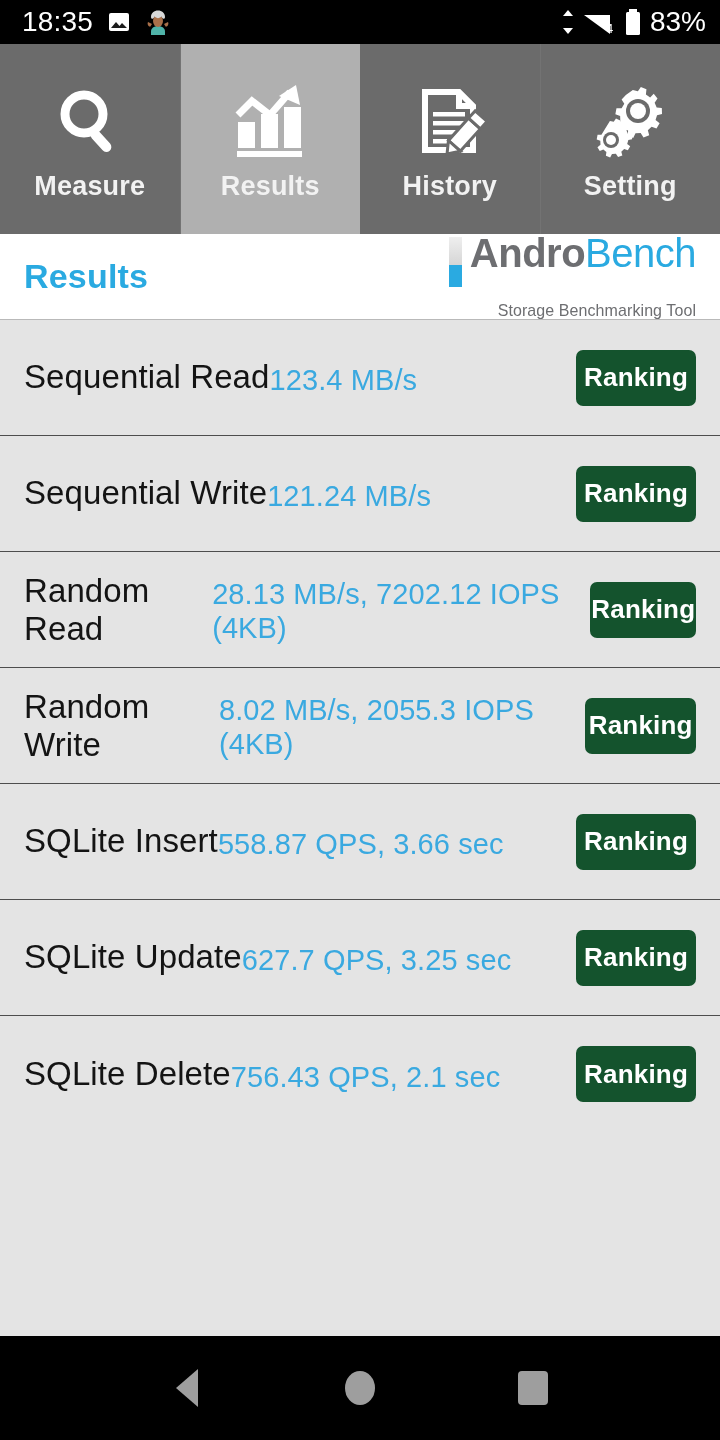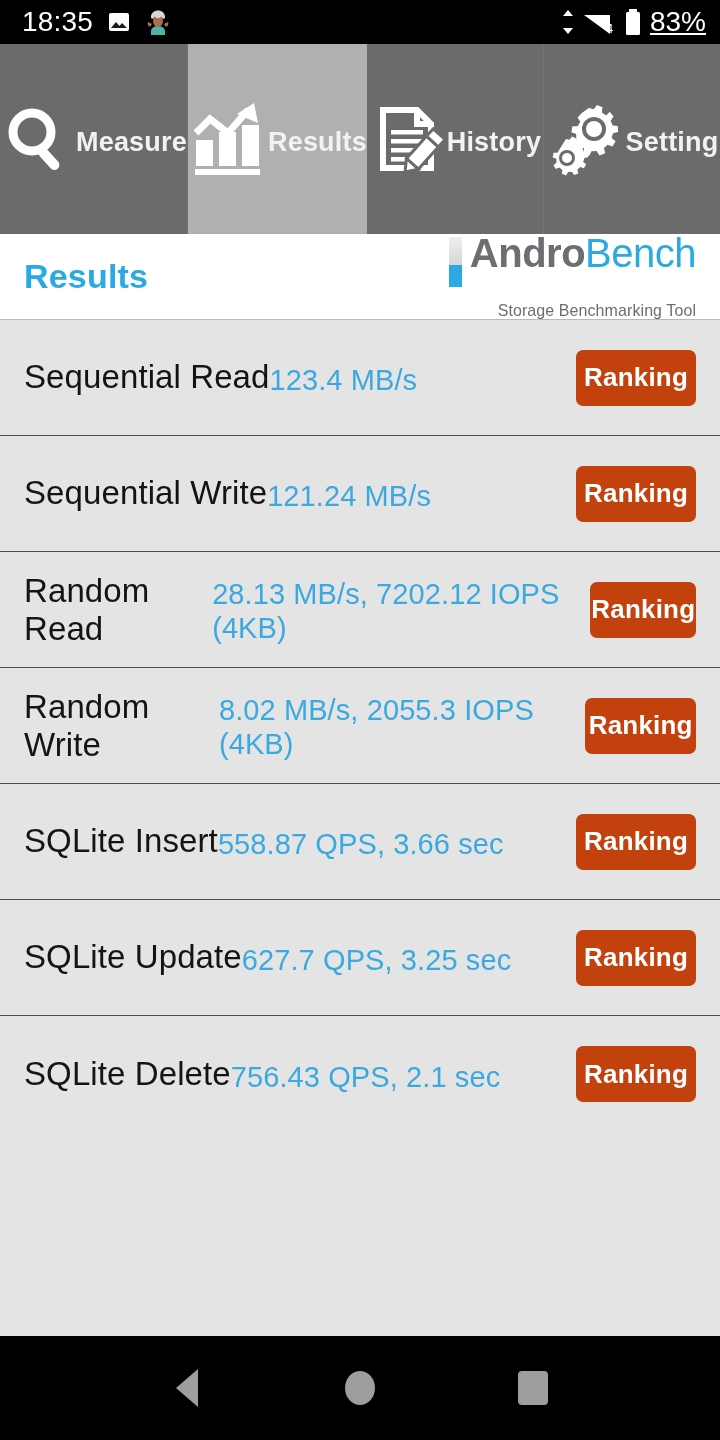--- a/index.html
+++ b/index.html
@@ -20,27 +20,27 @@
   .statusbar {
     height: 44px; background: #000; color: #fff;
     display: flex; align-items: center;
     padding: 0 14px 0 22px;
     flex: 0 0 44px;
   }
   .status-left { display: flex; align-items: center; gap: 14px; }
   .status-right { margin-left: auto; display: flex; align-items: center; gap: 7px; }
   .clock { font-size: 28px; letter-spacing: 0.2px; font-family: "Liberation Sans", sans-serif; }
   .sicon { display: flex; align-items: center; }
-  .battery-pct { font-size: 28px; margin-left: 1px; text-decoration: underline; }
+  .battery-pct { font-size: 28px; margin-left: 1px; }
 
   
   .tabbar { display: flex; height: 190px; flex: 0 0 190px; }
   .tab {
     flex: 1 1 0; background: #6b6b6b;
-    display: flex; flex-direction: row;
+    display: flex; flex-direction: column;
     align-items: center; justify-content: center;
     border-right: 1px solid #737373;
     position: relative;
   }
   .tab:last-child { border-right: none; text-align: right; }
   .tab.active { background: #b0b0b0; border-right: none; }
   .tab-icon { height: 88px; display: flex; align-items: center; justify-content: center; }
   .tab-label {
     color: #f2f2f2; font-size: 27px; font-weight: bold;
     margin-top: 6px; letter-spacing: 0.2px;
@@ -80,21 +80,21 @@
   .row-texts { display: flex; flex-direction: row; justify-content: center; }
   .row-title {
     color: #141414; font-size: 33px; line-height: 38px;
     letter-spacing: 0.1px; font-weight: normal;
   }
   .row-value {
     color: #3aa9e0; font-size: 29px; line-height: 34px;
     margin-top: 5px; letter-spacing: 0.1px;
   }
   .rank-btn {
-    margin-left: auto; background: #c2410c; color: #fff;
+    margin-left: auto; background: #14532d; color: #fff;
     border: none; border-radius: 7px;
     font-size: 26px; font-weight: bold;
     width: 120px; height: 56px;
     font-family: "Liberation Sans", sans-serif;
     letter-spacing: 0.2px; cursor: pointer;
   }
   .filler { background: #e4e4e4; flex: 1 1 auto; }
 
   
   .navbar {

